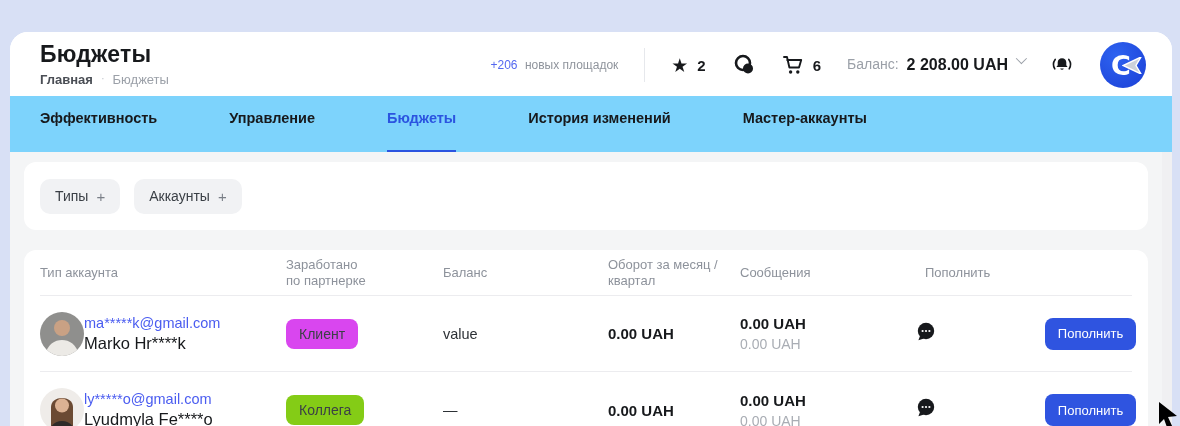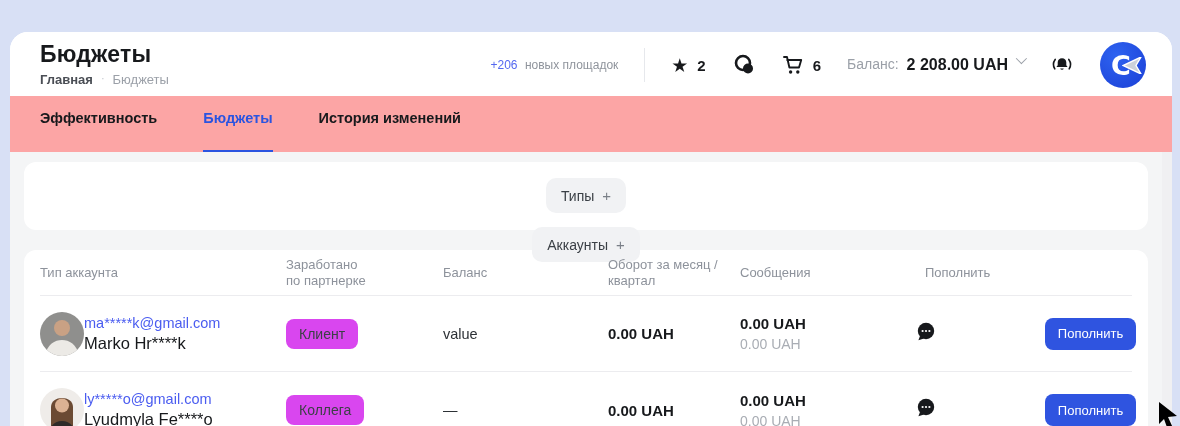--- a/index.html
+++ b/index.html
@@ -37,27 +37,27 @@
   .chev { width:8px; height:8px; border-right:1.5px solid #9ba0a8; border-bottom:1.5px solid #9ba0a8;
           transform:rotate(45deg) translateY(-2px); }
   .logo {
     width:46px; height:46px; border-radius:50%; position:relative; cursor:pointer;
     background:radial-gradient(circle at 35% 30%, #2e63f0, #1b3fd6);
     display:flex; align-items:center; justify-content:center;
   }
   .logo .c { color:#fff; font-weight:800; font-size:27px; font-family:"DejaVu Sans", sans-serif; transform:translateX(-2px); }
   .logo svg { position:absolute; right:4px; top:15px; }
   
-  .tabs { display:flex; gap:46px; padding:14px 0 0 30px; background:#fca5a5; height:56px; }
+  .tabs { display:flex; gap:72px; padding:14px 0 0 30px; background:#7dd3fc; height:56px; }
   .tab { font-size:14.5px; font-weight:700; color:#17191c; padding-bottom:13px; cursor:pointer; border-bottom:2.5px solid transparent; }
   .tab.active { color:#2b54e0; border-bottom-color:#2b54e0; }
   
   .content { background:#f4f5f6; height:292px; padding:10px 24px 0 14px; }
   .card { background:#fff; border-radius:12px; }
-  .filters-card { height:68px; padding:16px; display:flex; align-items:center; gap:14px;flex-direction:column; }
+  .filters-card { height:68px; padding:16px; display:flex; align-items:center; gap:14px; }
   .chip {
     background:#f1f2f4; border-radius:10px; padding:9px 15px; font-size:14px; color:#3a3f45;
     display:flex; align-items:center; gap:8px; cursor:pointer;
   }
   .chip .plus { color:#7a7f87; font-size:15px; }
   .table-card { margin-top:20px; padding:0 16px; height:220px; }
   .grid {
     display:grid;
     grid-template-columns:246px 157px 165px 132px 175px 120px 1fr;
     align-items:center;
@@ -147,22 +147,24 @@
         <span class="c">C</span>
         <svg width="20" height="17" viewBox="0 0 20 17">
           <polygon points="19,0 1,8.5 19,17 14,8.5" fill="#ccd1da" stroke="#ffffff" stroke-width="1.4"></polygon>
         </svg>
       </div>
     </div>
   </header>
 
   <nav class="tabs">
     <div class="tab">Эффективность</div>
+    <div class="tab">Управление</div>
     <div class="tab active">Бюджеты</div>
     <div class="tab">История изменений</div>
+    <div class="tab">Мастер-аккаунты</div>
   </nav>
 
   <div class="content">
 
     <div class="card filters-card">
       <div class="chip">
         <span>Типы</span>
         <span class="plus">+</span>
       </div>
       <div class="chip">
@@ -246,21 +248,21 @@
               <circle cx="22" cy="17.5" r="7" fill="#dcb293"></circle>
               <path d="M9 44 C11 36 16 33 22 33 C28 33 33 36 35 44 Z" fill="#2e2a28"></path>
             </svg>
           </div>
           <div>
             <div class="email">ly*****o@gmail.com</div>
             <div class="uname">Lyudmyla Fe****o</div>
           </div>
         </div>
         <div>
-          <span class="tag" style="background:#d946ef">Коллега</span>
+          <span class="tag" style="background:#84cc16">Коллега</span>
         </div>
         <div class="earned">—</div>
         <div class="money">0.00 UAH</div>
         <div>
           <div class="money">0.00 UAH</div>
           <div class="money-sub">0.00 UAH</div>
         </div>
         <div>
           <svg class="msg-btn" width="22" height="22" viewBox="0 0 22 22">
             <circle cx="11" cy="10" r="8.2" fill="#17191c"></circle>

